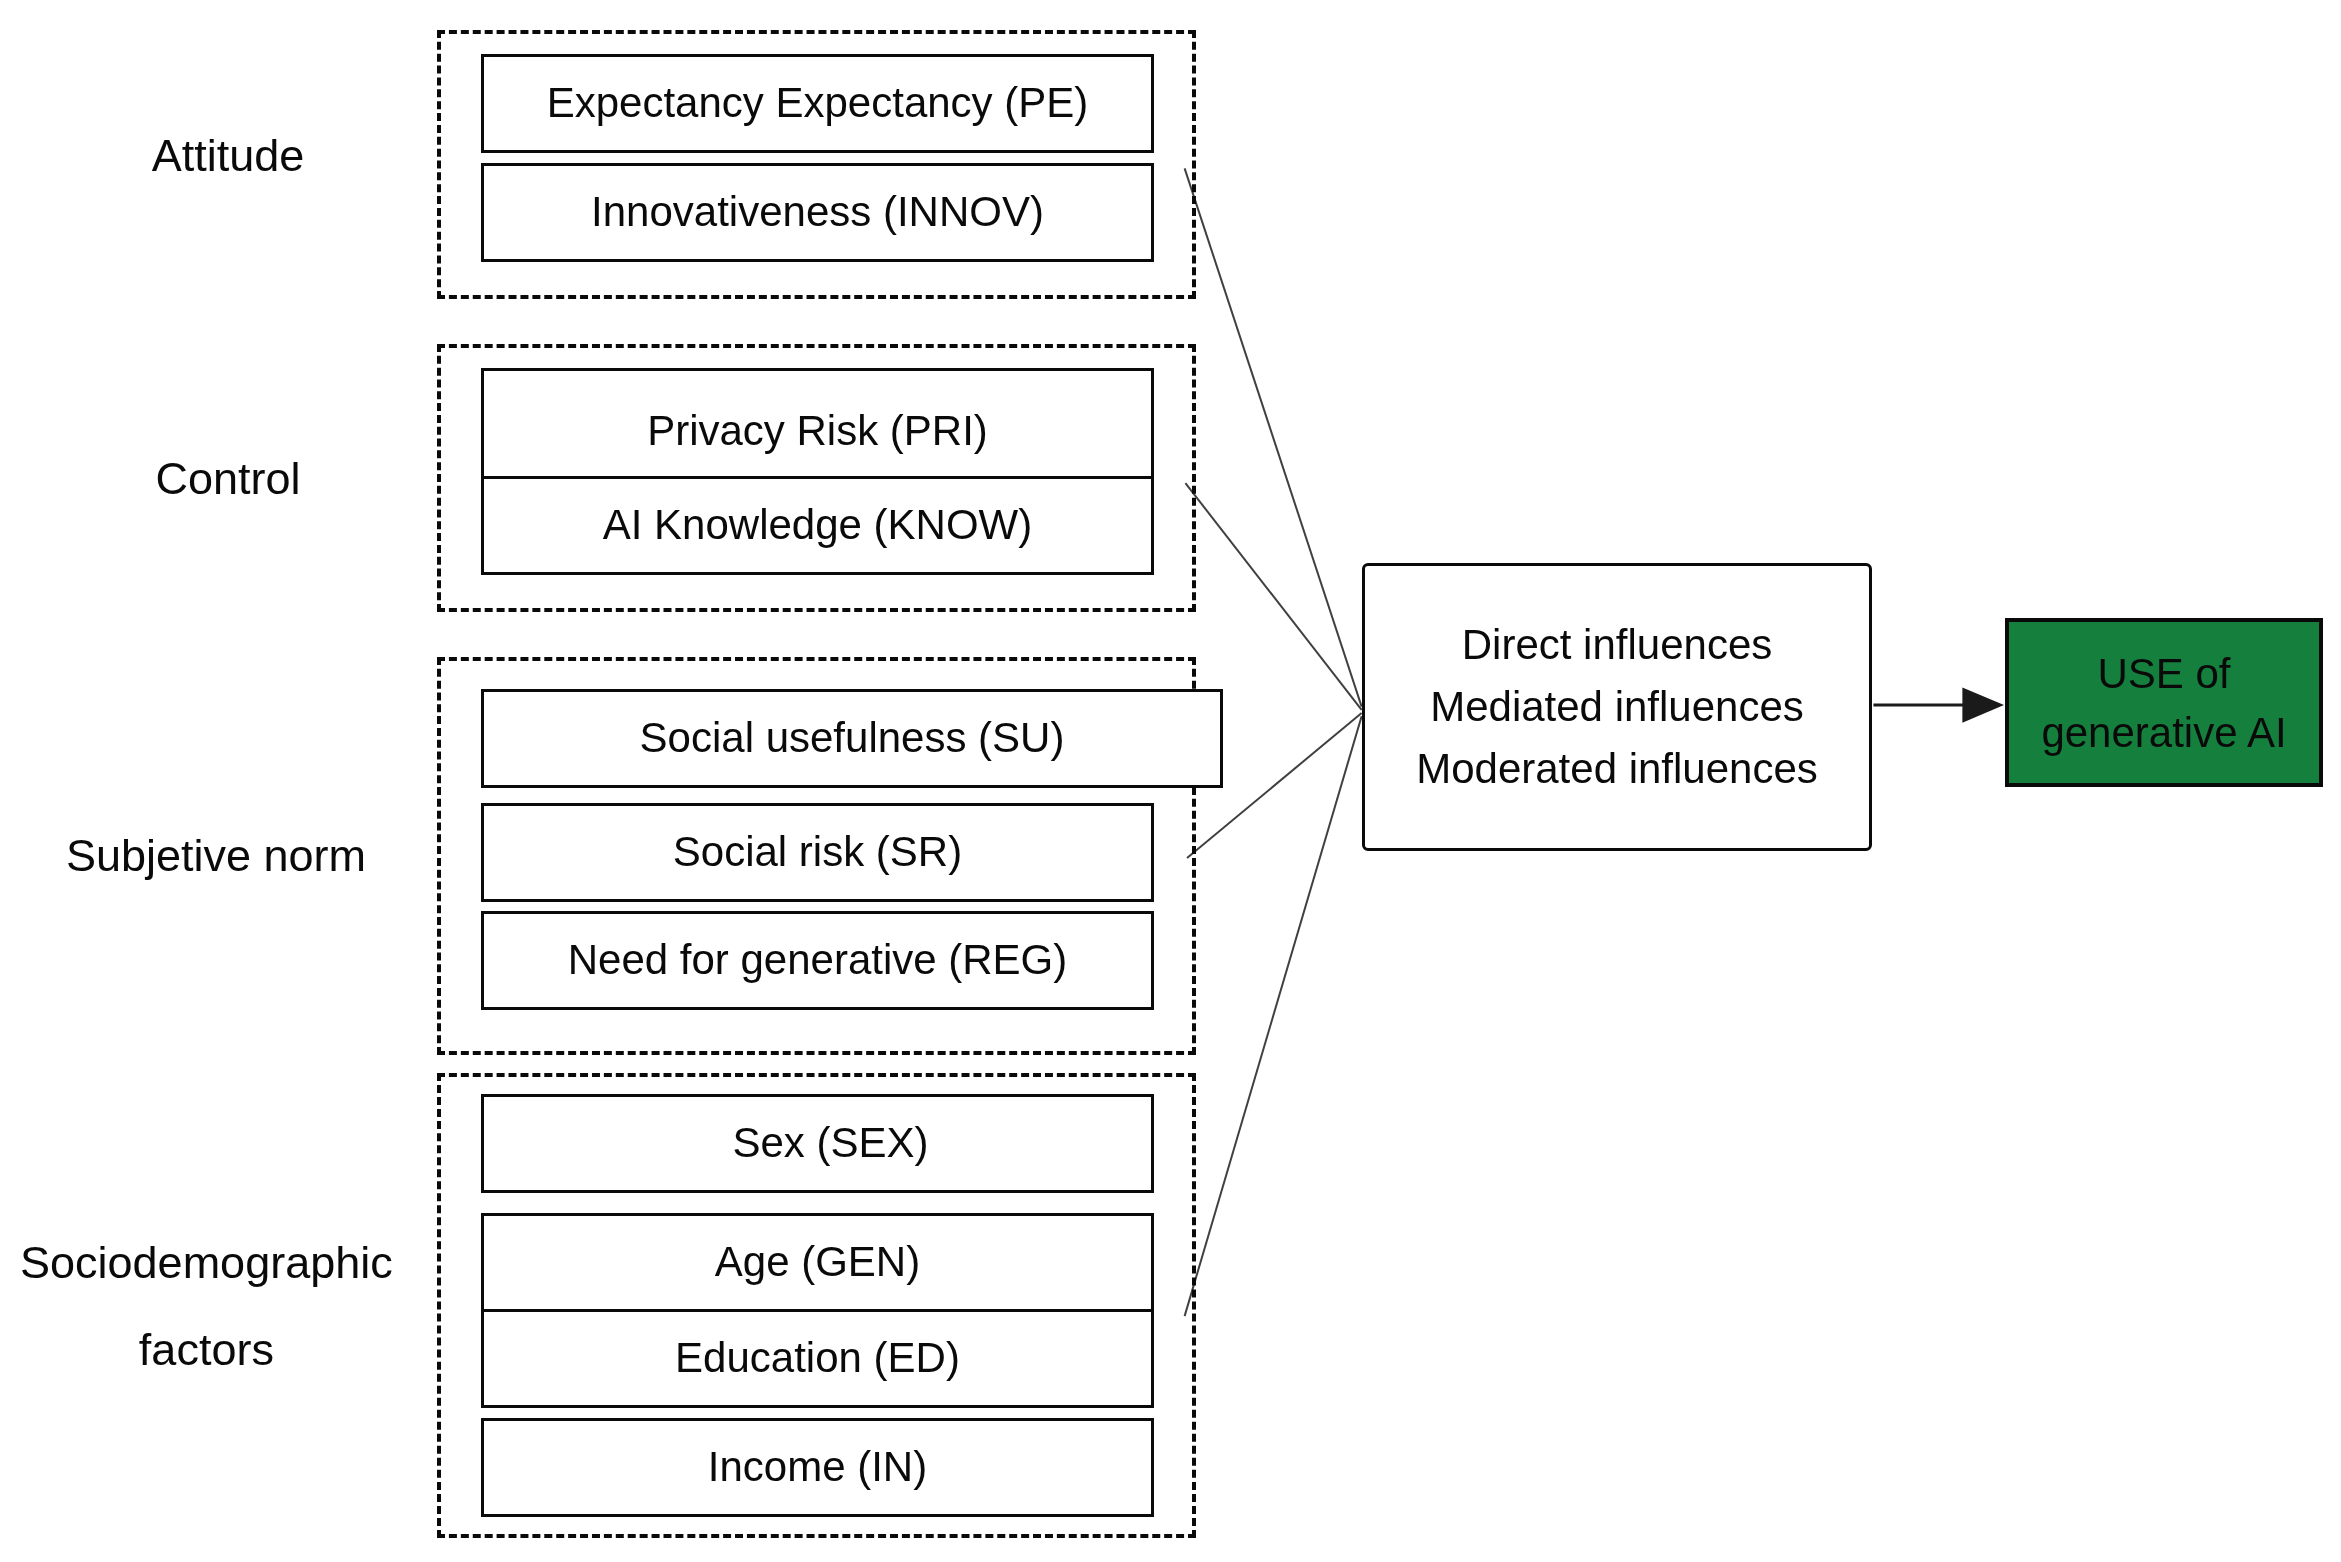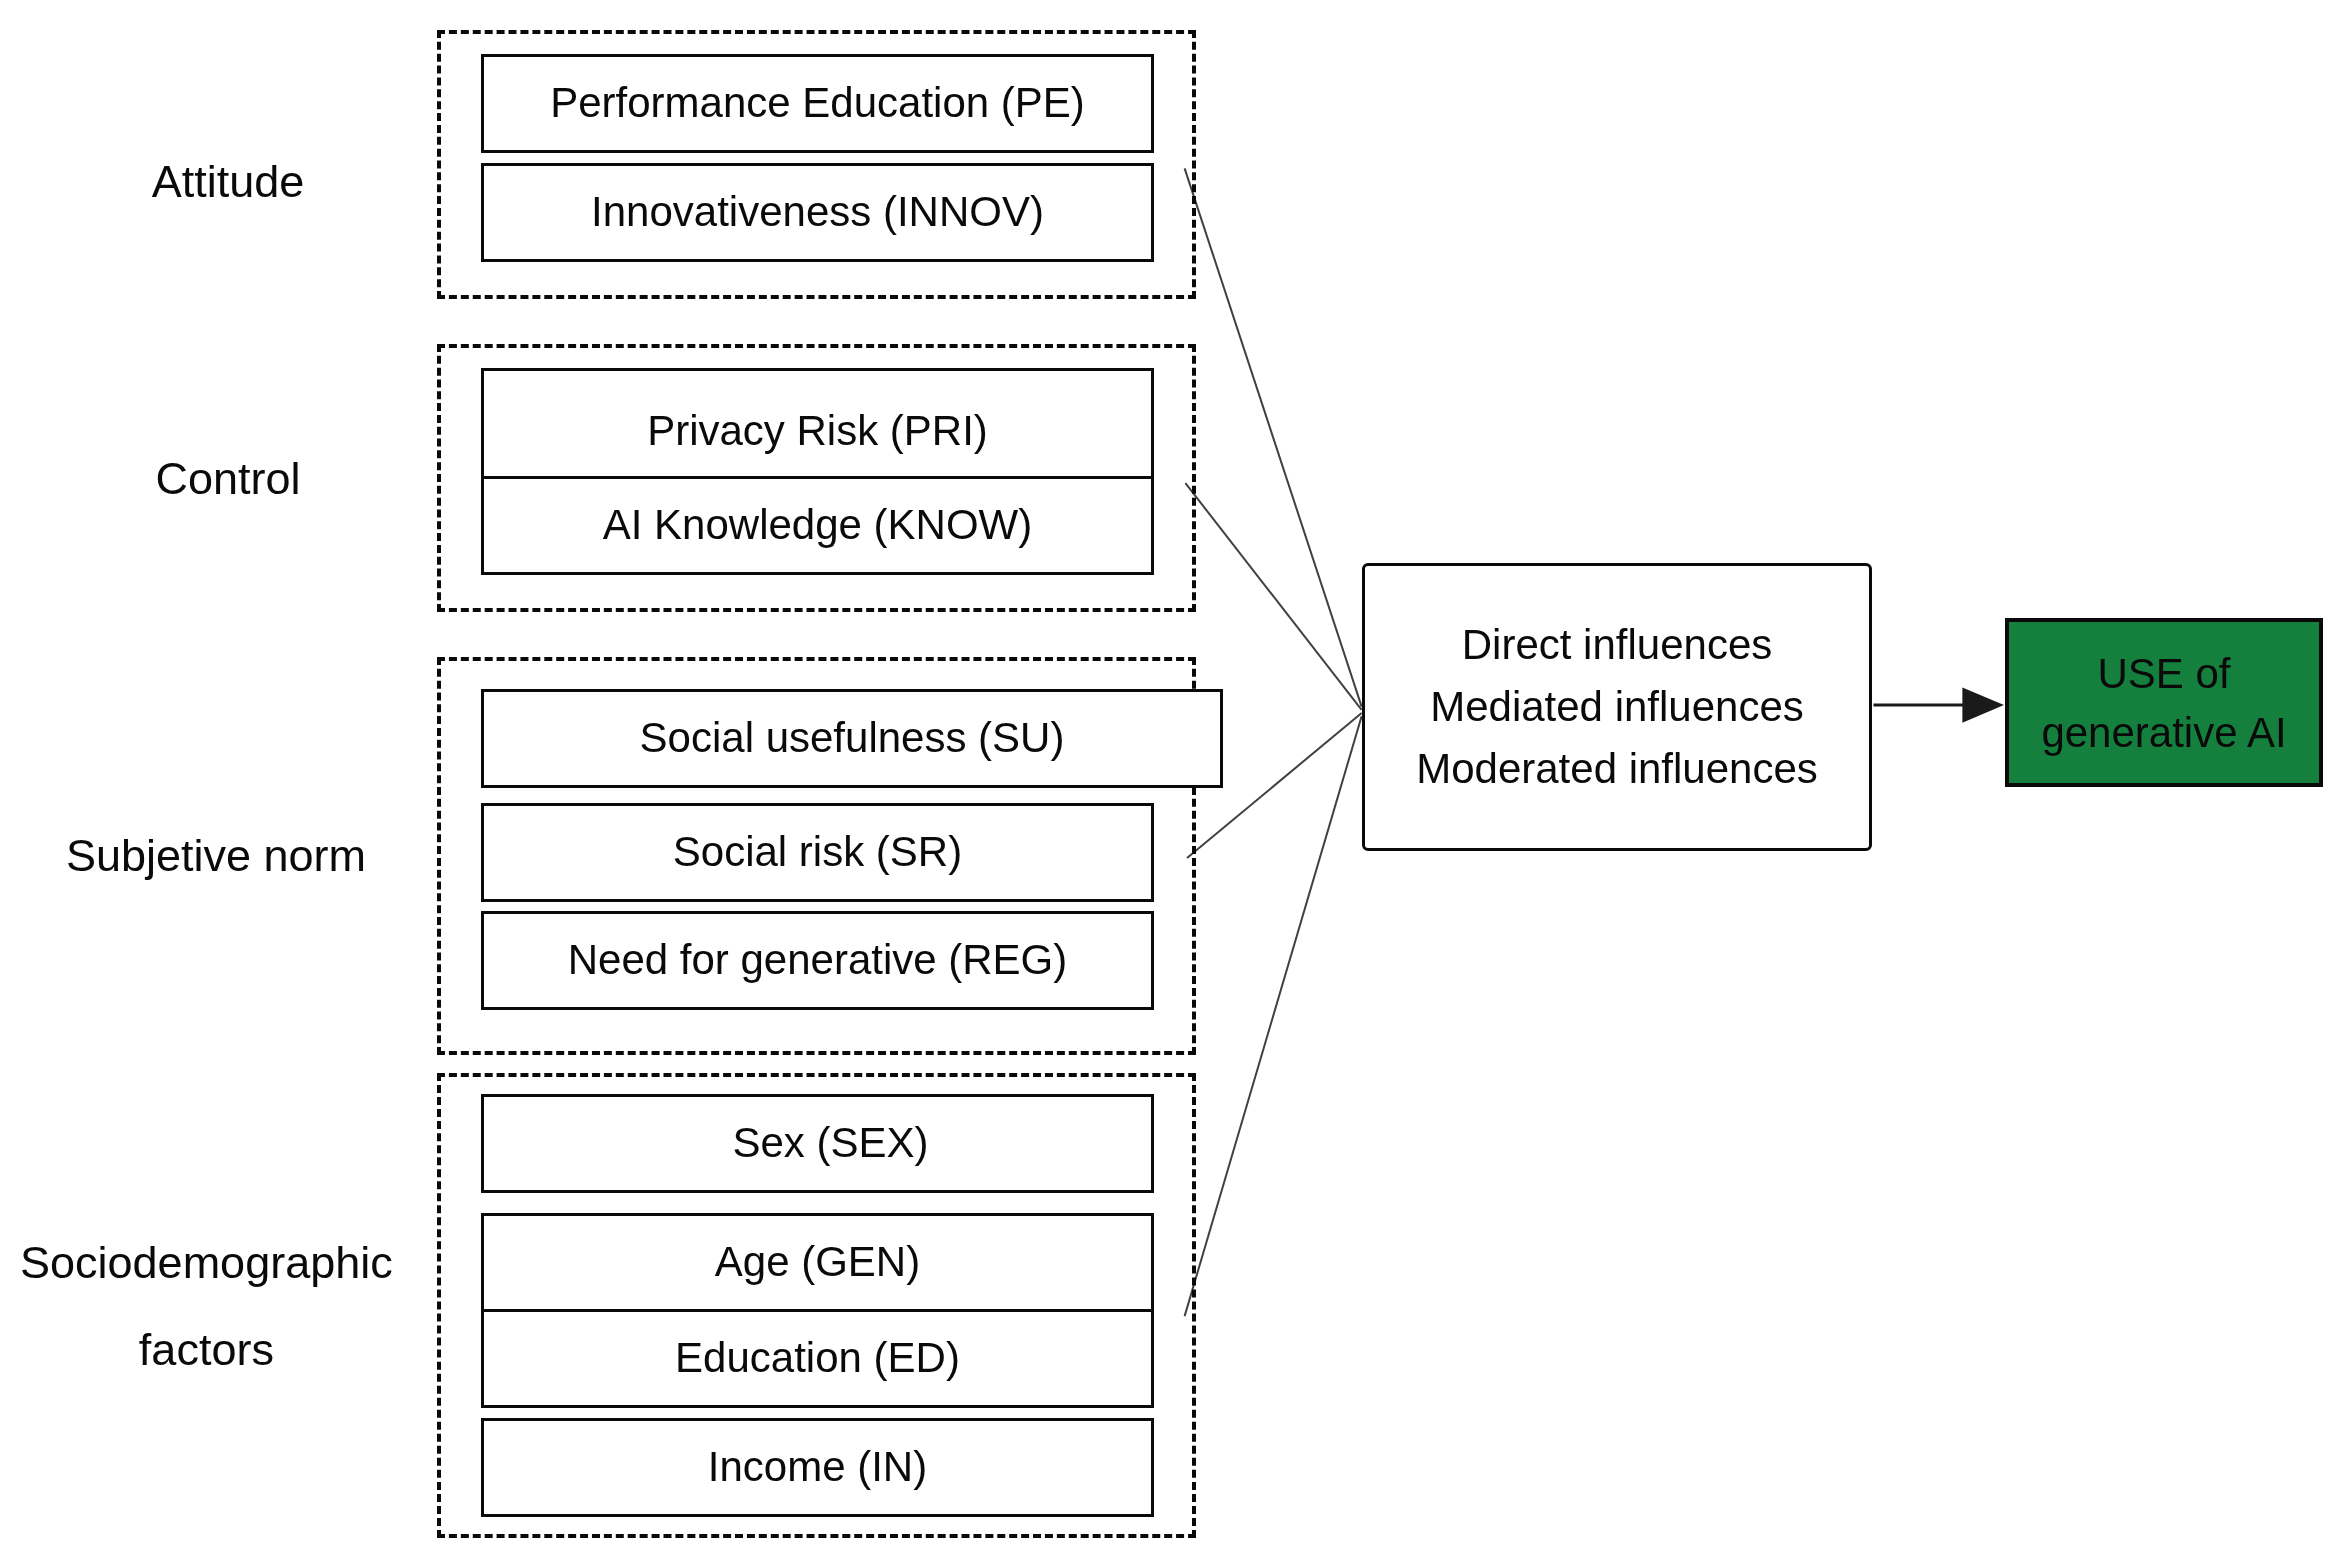--- a/index.html
+++ b/index.html
@@ -89,27 +89,27 @@
 
   <svg class="connector-svg" viewBox="0 0 2924 1951" xmlns="http://www.w3.org/2000/svg">
     <line x1="1479" y1="210" x2="1700" y2="882" stroke="#404040" stroke-width="2.5"></line>
     <line x1="1480" y1="603" x2="1700" y2="886" stroke="#404040" stroke-width="2.5"></line>
     <line x1="1482" y1="1071" x2="1700" y2="890" stroke="#404040" stroke-width="2.5"></line>
     <line x1="1479" y1="1643" x2="1700" y2="894" stroke="#404040" stroke-width="2.5"></line>
     <line x1="2339" y1="880" x2="2458" y2="880" stroke="#1a1a1a" stroke-width="4"></line>
     <polygon points="2450,858 2502,880 2450,902" fill="#1a1a1a"></polygon>
   </svg>
 
-  <div class="side-label" style="left:48px; top:138px; width:360px;">Attitude</div>
+  <div class="side-label" style="left:48px; top:112px; width:360px;">Attitude</div>
   <div class="side-label" style="left:48px; top:435px; width:360px;">Control</div>
   <div class="side-label" style="left:32px; top:812px; width:368px;">Subjetive norm</div>
   <div class="side-label" style="left:14.4px; top:1219px; width:384px;">Sociodemographic factors</div>
 
   <div class="group-box" style="left:437px; top:30px; width:759px; height:269px;"></div>
-  <div class="item-box" style="left:481px; top:54px;  width:673px; height:99px;">Performance Education (PE)</div>
+  <div class="item-box" style="left:481px; top:54px;  width:673px; height:99px;">Expectancy Expectancy (PE)</div>
   <div class="item-box" style="left:481px; top:163px; width:673px; height:99px;">Innovativeness (INNOV)</div>
 
   <div class="group-box" style="left:437px; top:344px; width:759px; height:268px;"></div>
   <div class="item-box" style="left:481px; top:368px; width:673px; height:126px;">Privacy Risk (PRI)</div>
   <div class="item-box" style="left:481px; top:476px; width:673px; height:99px;">AI Knowledge (KNOW)</div>
 
   <div class="group-box" style="left:437px; top:657px; width:759px; height:398px;"></div>
   <div class="item-box" style="left:481px; top:689px;  width:742px; height:99px;">Social usefulness (SU)</div>
   <div class="item-box" style="left:481px; top:803px; width:673px; height:99px;">Social risk (SR)</div>
   <div class="item-box" style="left:481px; top:911px; width:673px; height:99px;">Need for generative (REG)</div>

